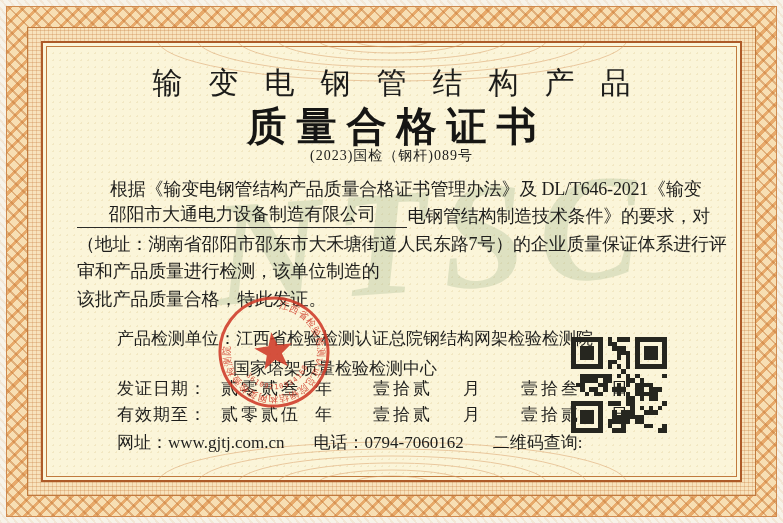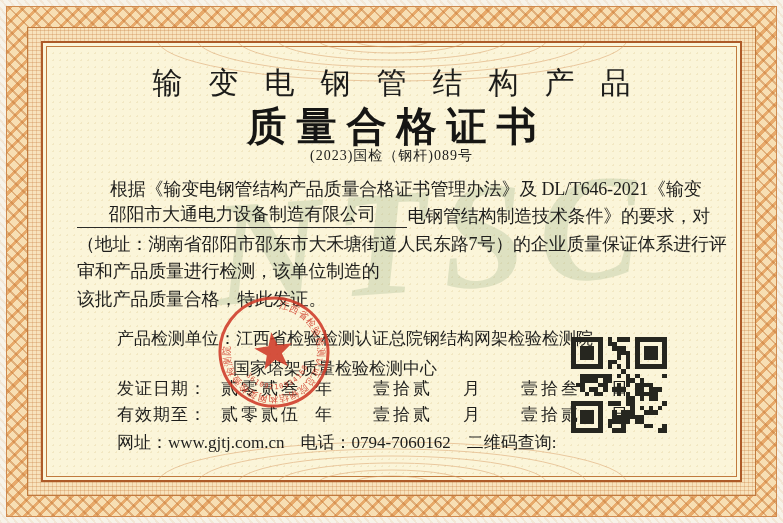--- a/index.html
+++ b/index.html
@@ -70,21 +70,21 @@
   .bline .seg.u{flex:1 1 auto; border-bottom:1.5px solid #2b2b28; padding:0 4px 1px 4px;}
   .bline.indent .seg:first-child{text-indent:33px;}
   .inspect{position:absolute; left:74px; top:284px; font-size:17px; color:#1e1e1c;}
   .inspect .l2{margin-left:116px; margin-top:7px;}
   .daterow{position:absolute; left:74px; font-size:17px; color:#1e1e1c; white-space:nowrap;}
   .daterow .dv{display:inline-block; min-width:76px; letter-spacing:3px;}
   .daterow .du{display:inline-block; min-width:58px; text-align:left; margin-left:14px;}
   .daterow .dlabel{letter-spacing:1px; margin-right:14px;margin-top:47px;}
   .row-issue{top:334px;} .row-valid{top:360px;}
   .footerline{position:absolute; left:74px; top:388px; font-size:17px; color:#1e1e1c; white-space:nowrap;}
-  .footerline .gap{margin-left:16px;}
+  .footerline .gap{margin-left:29px;}
   .seal{position:absolute; left:172px; top:250px; width:118px; height:118px; opacity:.88; transform:rotate(-8deg); pointer-events:none;}
   .qr{position:absolute; left:528px; top:294px; width:96px; height:96px;}
 </style>
 </head>
 <body>
 
 <div class="page">
   <div class="frame-outer">
     <div class="frame-mid">
       <div class="content">

